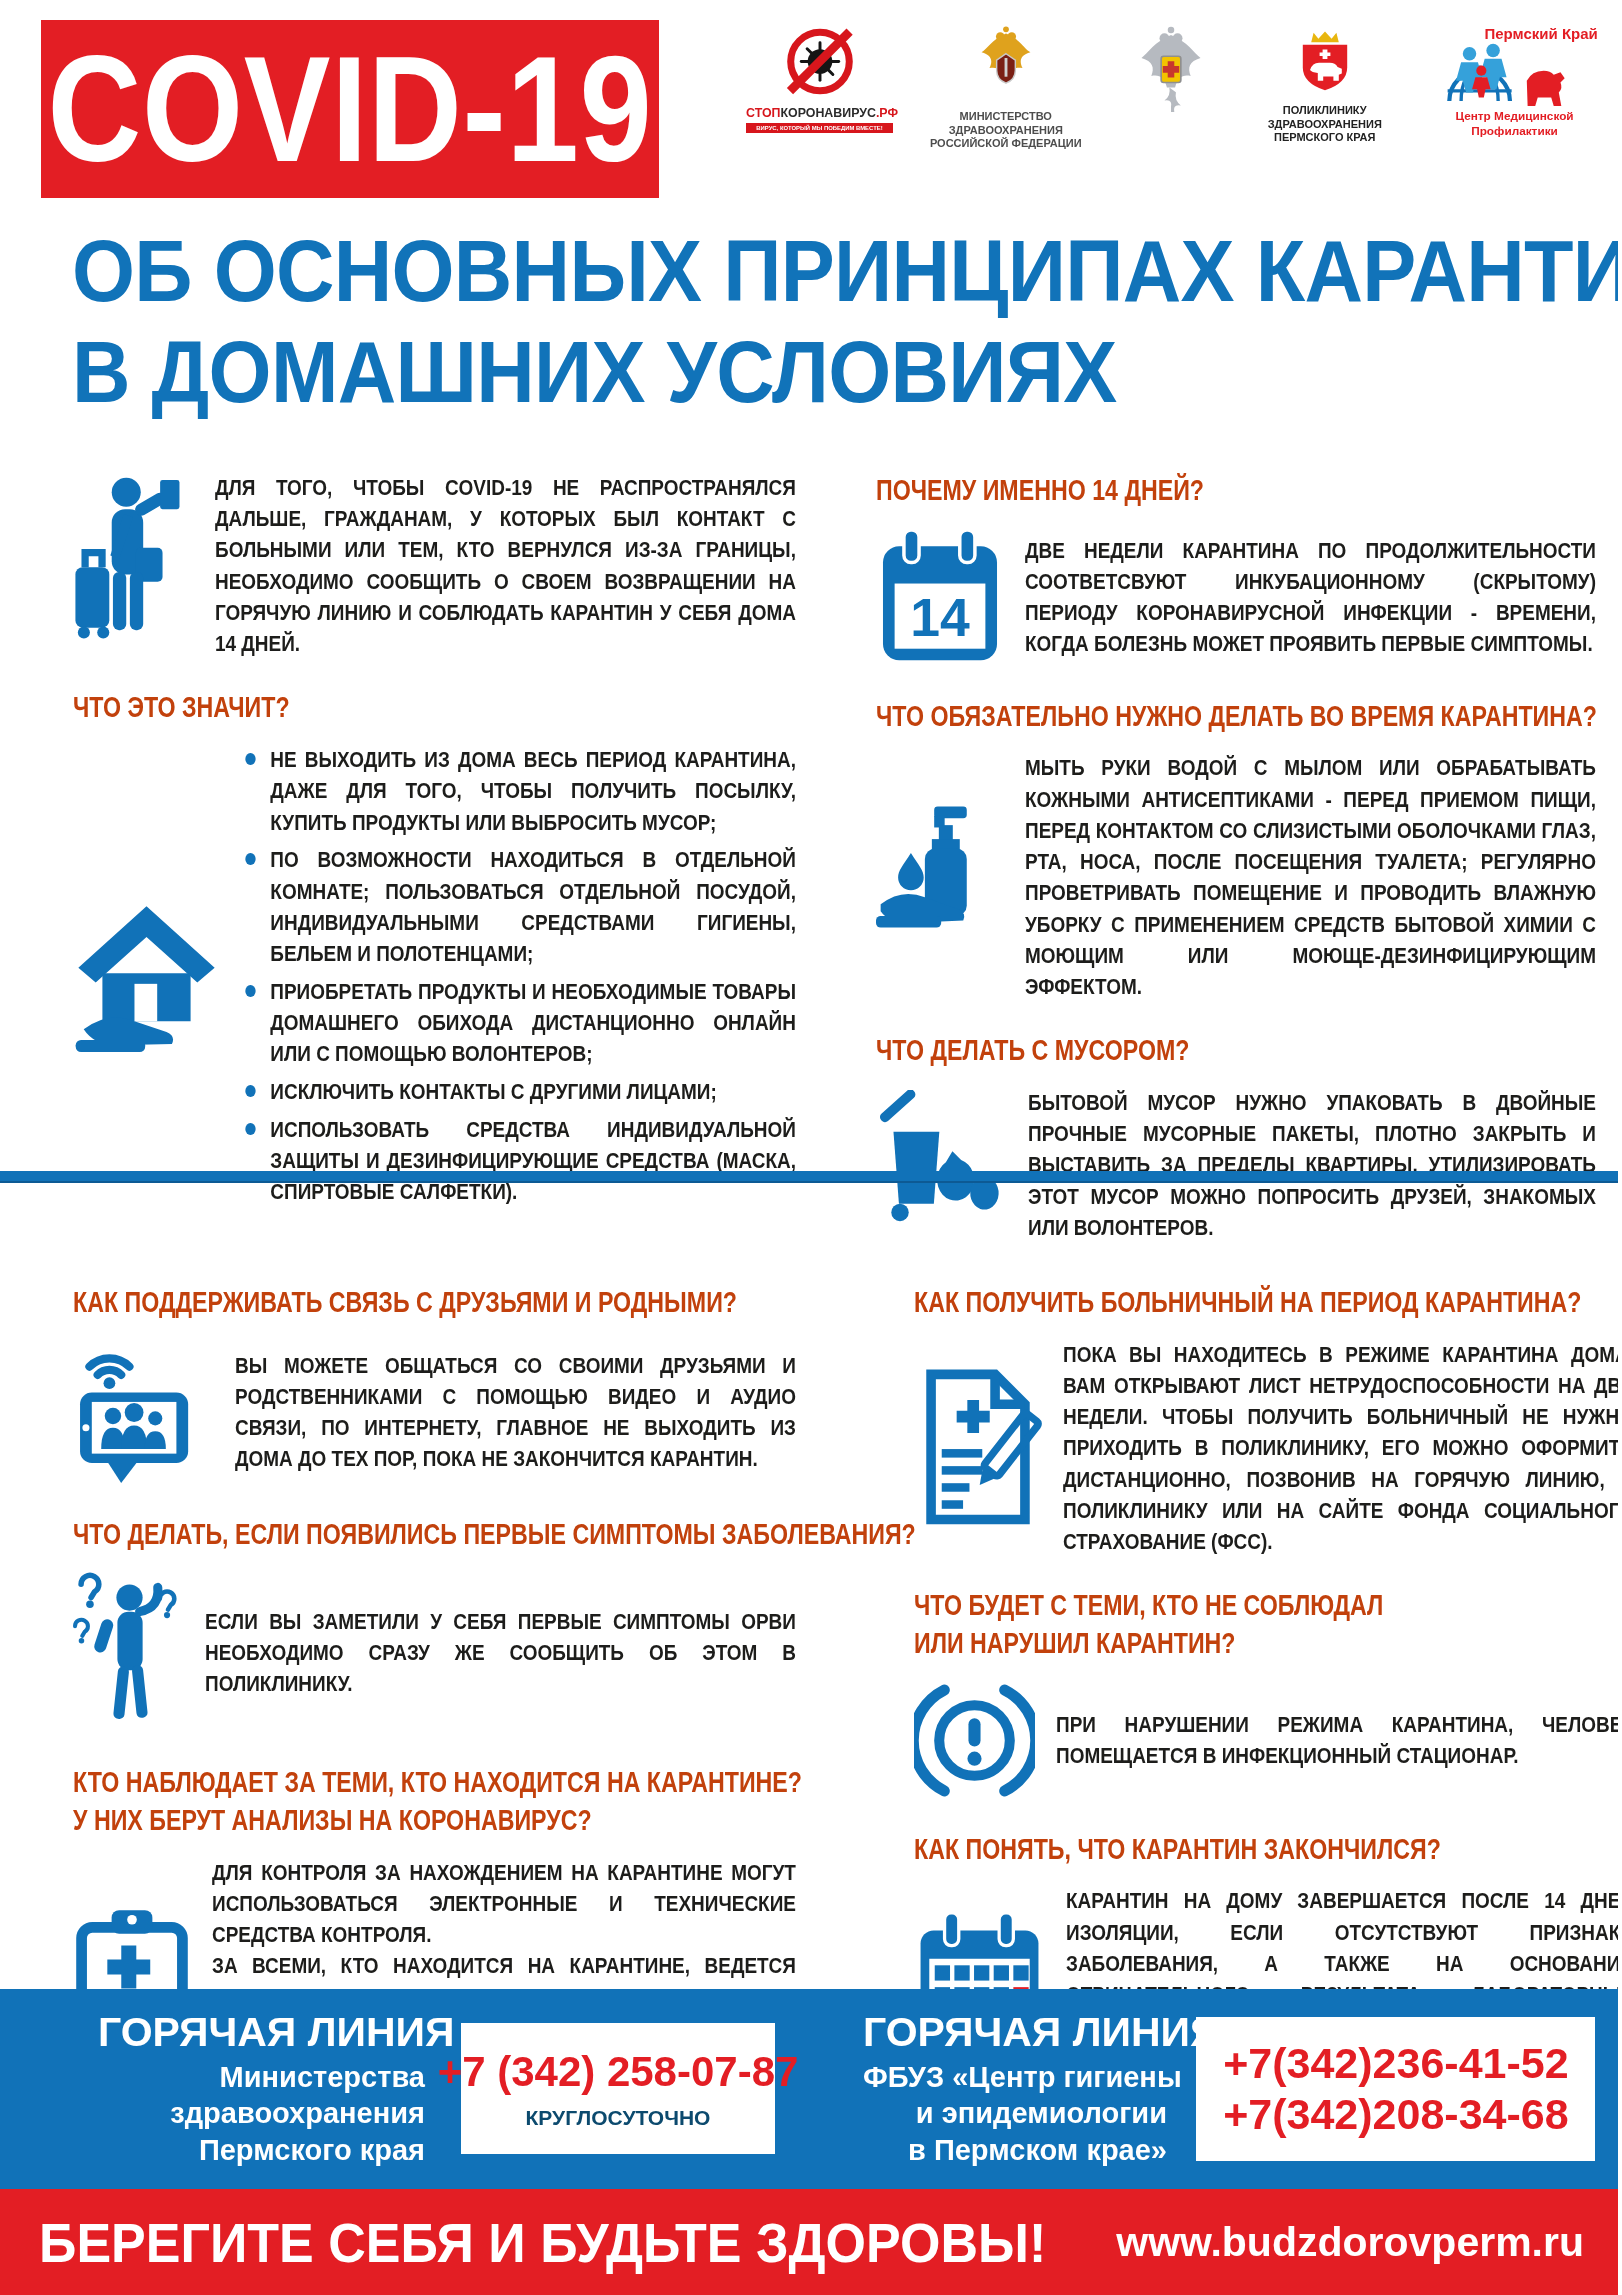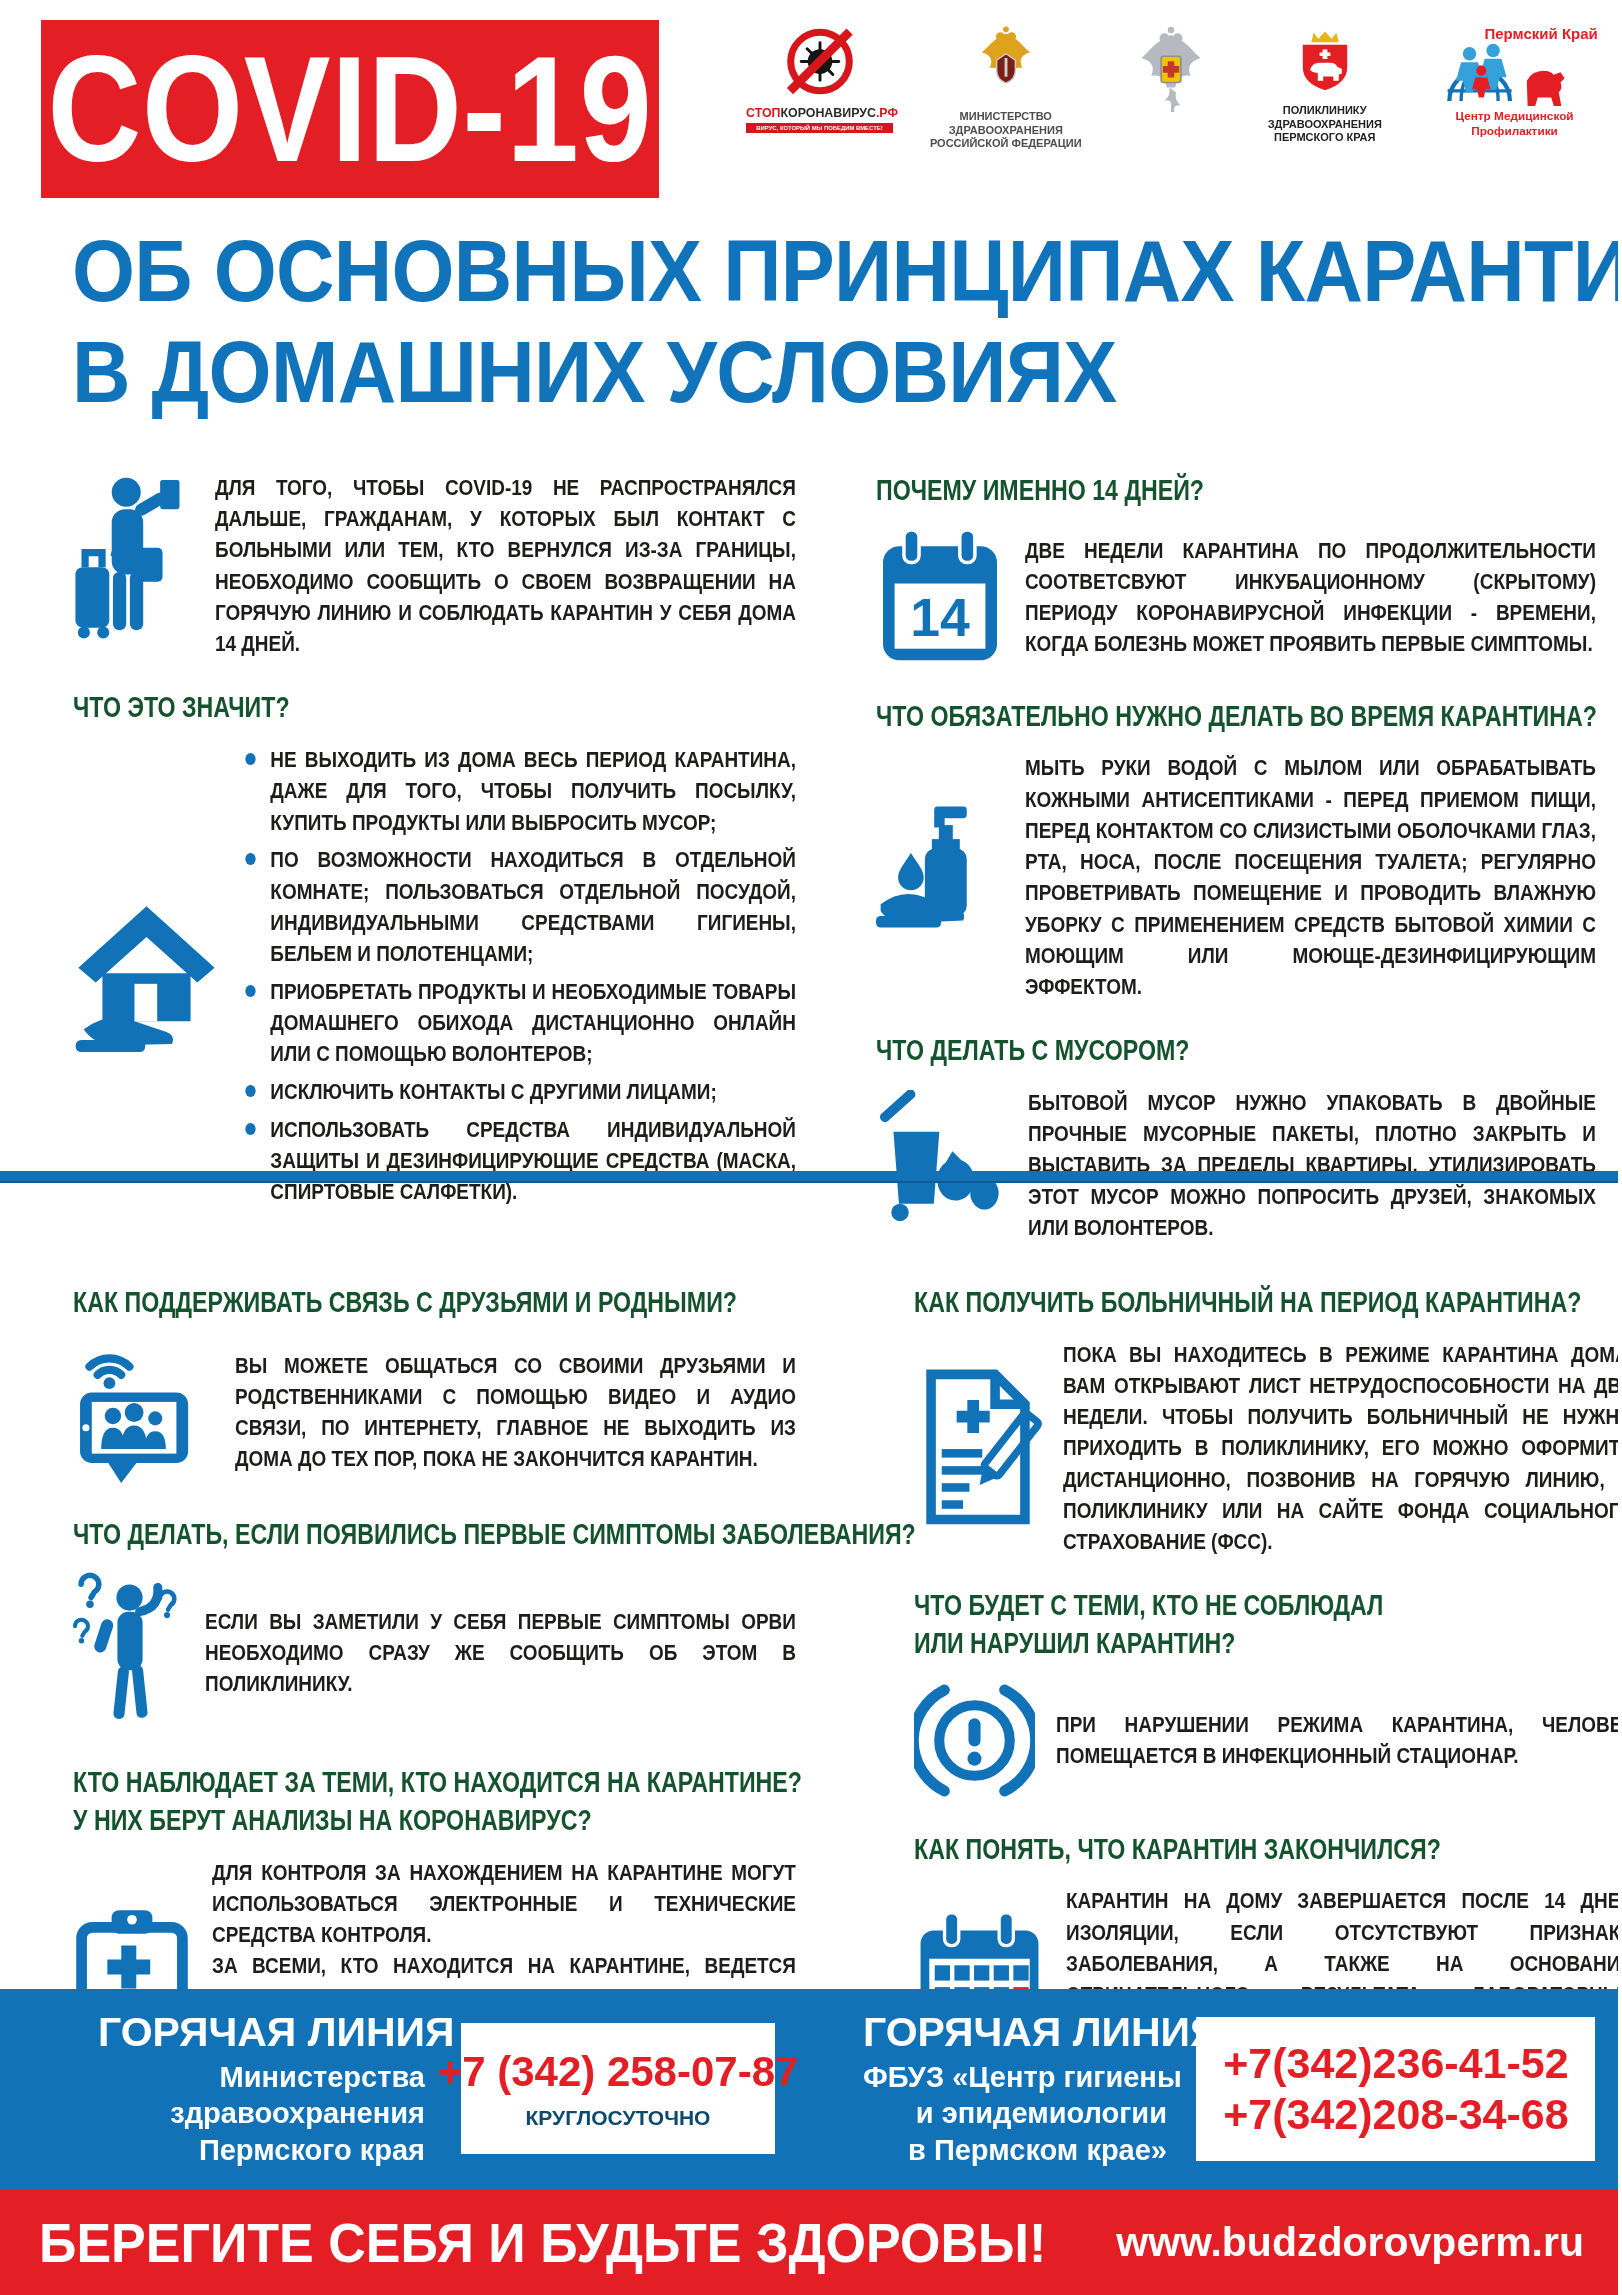--- a/index.html
+++ b/index.html
@@ -35,21 +35,21 @@
   
   .col{position:absolute;width:723px;}
   .col-l1{left:73px;top:472px;}
   .col-r1{left:876px;top:472px;width:720px;}
   .col-l2{left:73px;top:1284px;}
   .col-r2{left:914px;top:1284px;width:720px;}
   .divider{position:absolute;left:0;top:1171px;width:1623px;height:11.8px;background:#1172b8;
            border-bottom:2.6px solid #0d5a94;box-sizing:border-box;}
 
   .sec{margin-bottom:30px;}
-  .sec-title{color:#14532d;font-size:29px;font-weight:800;margin:0 0 17px 0;line-height:1.3;}
+  .sec-title{color:#c2410c;font-size:29px;font-weight:800;margin:0 0 17px 0;line-height:1.3;}
   .sec-title .cond-t{display:inline-block;transform:scaleX(0.8);transform-origin:left center;white-space:nowrap;}
   .sec-body{display:flex;gap:21px;align-items:center;}
   .icon-col{flex:0 0 auto;display:flex;align-items:center;justify-content:center;}
   .sec-text{flex:1 1 auto;min-width:0;}
   .cond{width:116%;transform:scaleX(0.862);transform-origin:left top;}
   .ptext{font-size:22px;font-weight:bold;line-height:1.42;text-align:justify;color:#1d1d1b;}
   .ptext + .ptext{margin-top:0;}
   ul.bullets{list-style:none;margin:0;padding:0;font-size:22px;font-weight:bold;line-height:1.42;
              text-align:justify;color:#1d1d1b;}
   ul.bullets li{position:relative;padding-left:34px;margin-bottom:6.5px;}

